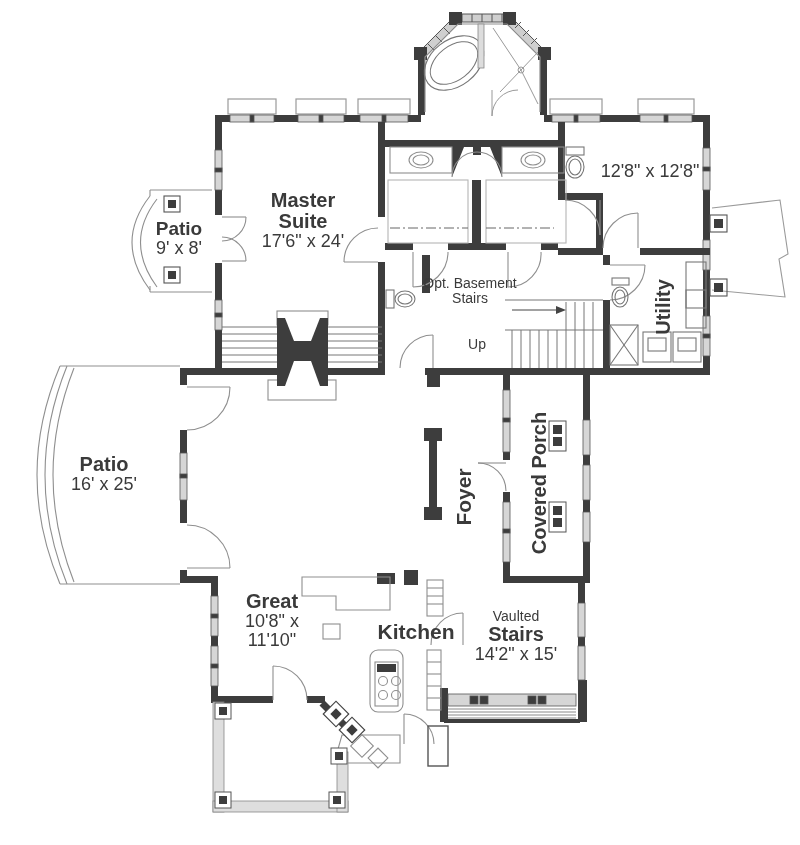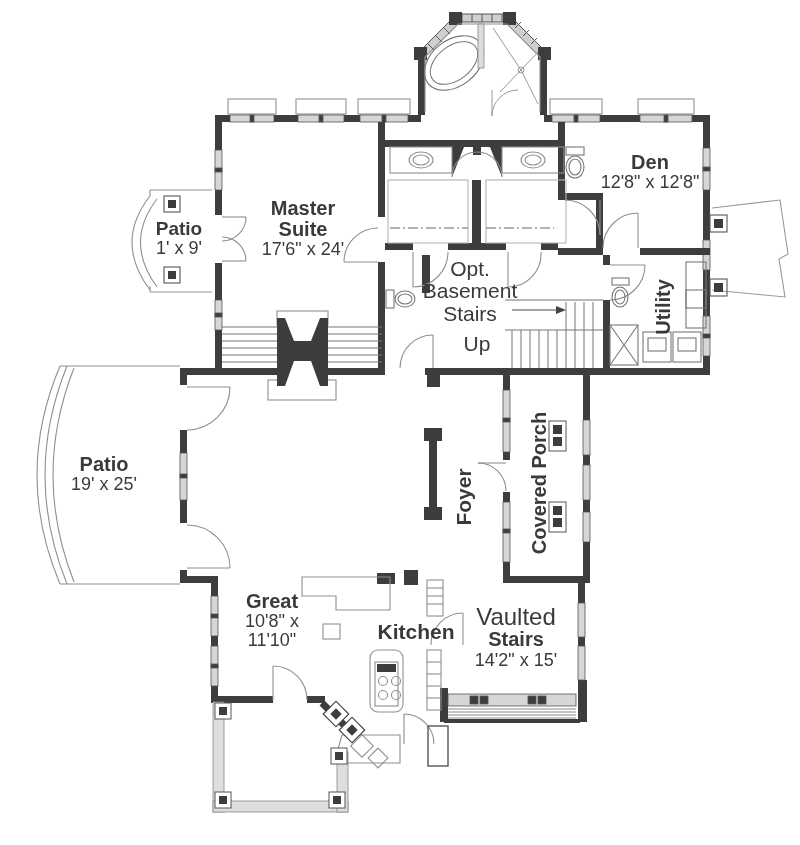--- a/index.html
+++ b/index.html
@@ -6,26 +6,26 @@
   .plan-wrap{
     position:relative;width:800px;height:845px;background:#fff;overflow:hidden;
     font-family:"Liberation Sans", sans-serif;
   }
   .plan-wrap svg{position:absolute;left:0;top:0;}
   .lbl{
     position:absolute;transform:translate(-50%,-50%);
     text-align:center;color:#3a3a3a;line-height:1.06;z-index:5;
   }
   .lbl .nm{font-weight:bold;font-size:20px;}
-  .lbl .ql{font-weight:normal;font-size:24px;}
+  .lbl .ql{font-weight:normal;font-size:14px;}
   .lbl .dm{font-weight:normal;font-size:18px;}
   .lbl.vert{transform:translate(-50%,-50%) rotate(-90deg);white-space:nowrap;}
   .lbl.small .nm{font-size:19px;}
   .lbl.big .nm{font-size:21px;}
-  .lbl.plain{font-size:21px;font-weight:normal;}
+  .lbl.plain{font-size:14px;font-weight:normal;}
 </style>
 </head>
 <body>
 
 <div class="plan-wrap">
 
 <svg width="800" height="845" viewBox="0 0 800 845">
 
   <g stroke="#9a9a9a" fill="none" stroke-width="1.2">
     <rect x="228" y="99" width="48" height="15"></rect>
@@ -428,48 +428,47 @@
         <rect x="714" y="219" width="9" height="9" fill="#3d3d3d" stroke="none"></rect>
     <rect x="710" y="279" width="17" height="17" stroke="#555"></rect>
         <rect x="714" y="283" width="9" height="9" fill="#3d3d3d" stroke="none"></rect>
   </g>
 
   <rect x="428" y="726" width="20" height="40" fill="none" stroke="#555" stroke-width="1.4"></rect>
 </svg>
 
   <div class="lbl small" style="left:179px;top:239px;width:90px">
     <div class="nm">Patio</div>
-    <div class="dm">1' x 9'</div>
-  </div>
-
-  <div class="lbl" style="left:303px;top:229px;width:110px">
+    <div class="dm">9' x 8'</div>
+  </div>
+
+  <div class="lbl" style="left:303px;top:221px;width:110px">
     <div class="nm">Master Suite</div>
     <div class="dm">17'6" x 24'</div>
   </div>
 
   <div class="lbl" style="left:650px;top:172px;width:140px">
-    <div class="nm">Den</div>
     <div class="dm">12'8" x 12'8"</div>
   </div>
 
   <div class="lbl plain" style="left:470px;top:291px;width:96px">
     <div>Opt. Basement Stairs</div>
   </div>
 
   <div class="lbl plain" style="left:477px;top:344px;width:40px">
     <div>Up</div>
   </div>
 
   <div class="lbl vert" style="left:664px;top:307px">
     <div class="nm">Utility</div>
   </div>
 
   <div class="lbl" style="left:104px;top:474px;width:120px">
     <div class="nm">Patio</div>
-    <div class="dm">19' x 25'</div>
+    <div class="dm">16' x 25'</div>
   </div>
 
 
   <div class="lbl vert big" style="left:464px;top:497px">
     <div class="nm">Foyer</div>
   </div>
 
   <div class="lbl vert" style="left:540px;top:483px">
     <div class="nm">Covered Porch</div>
   </div>

